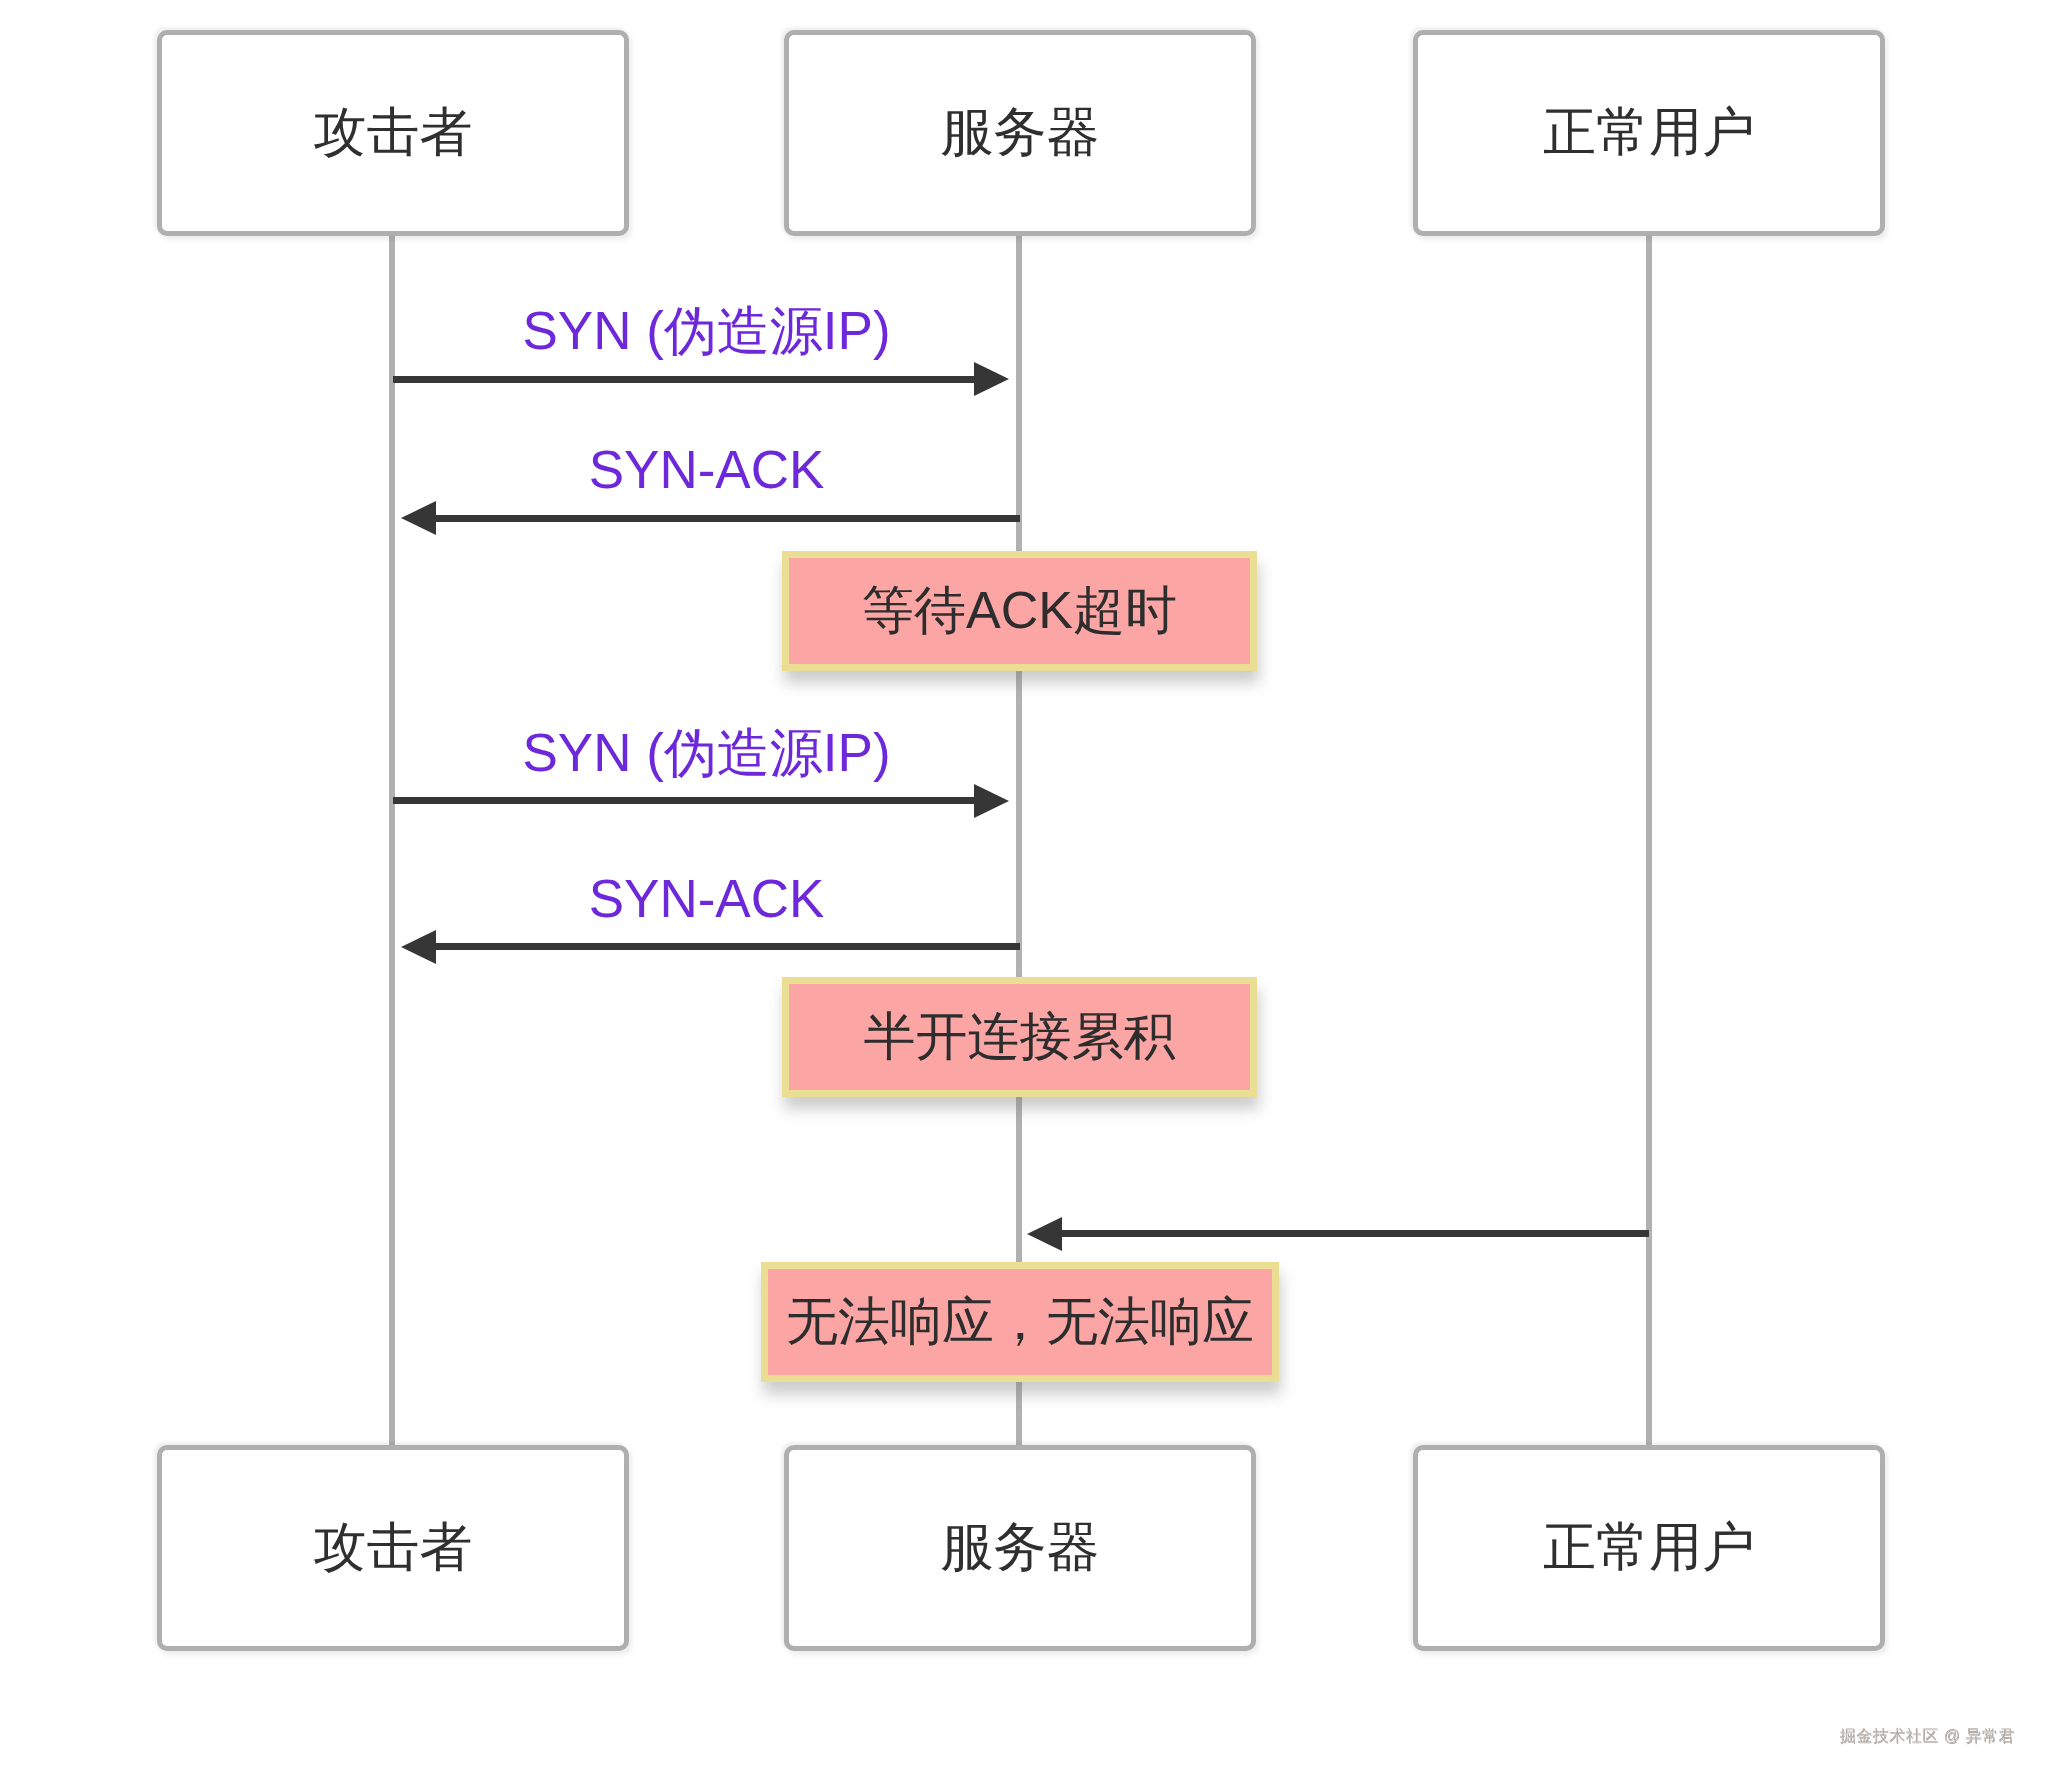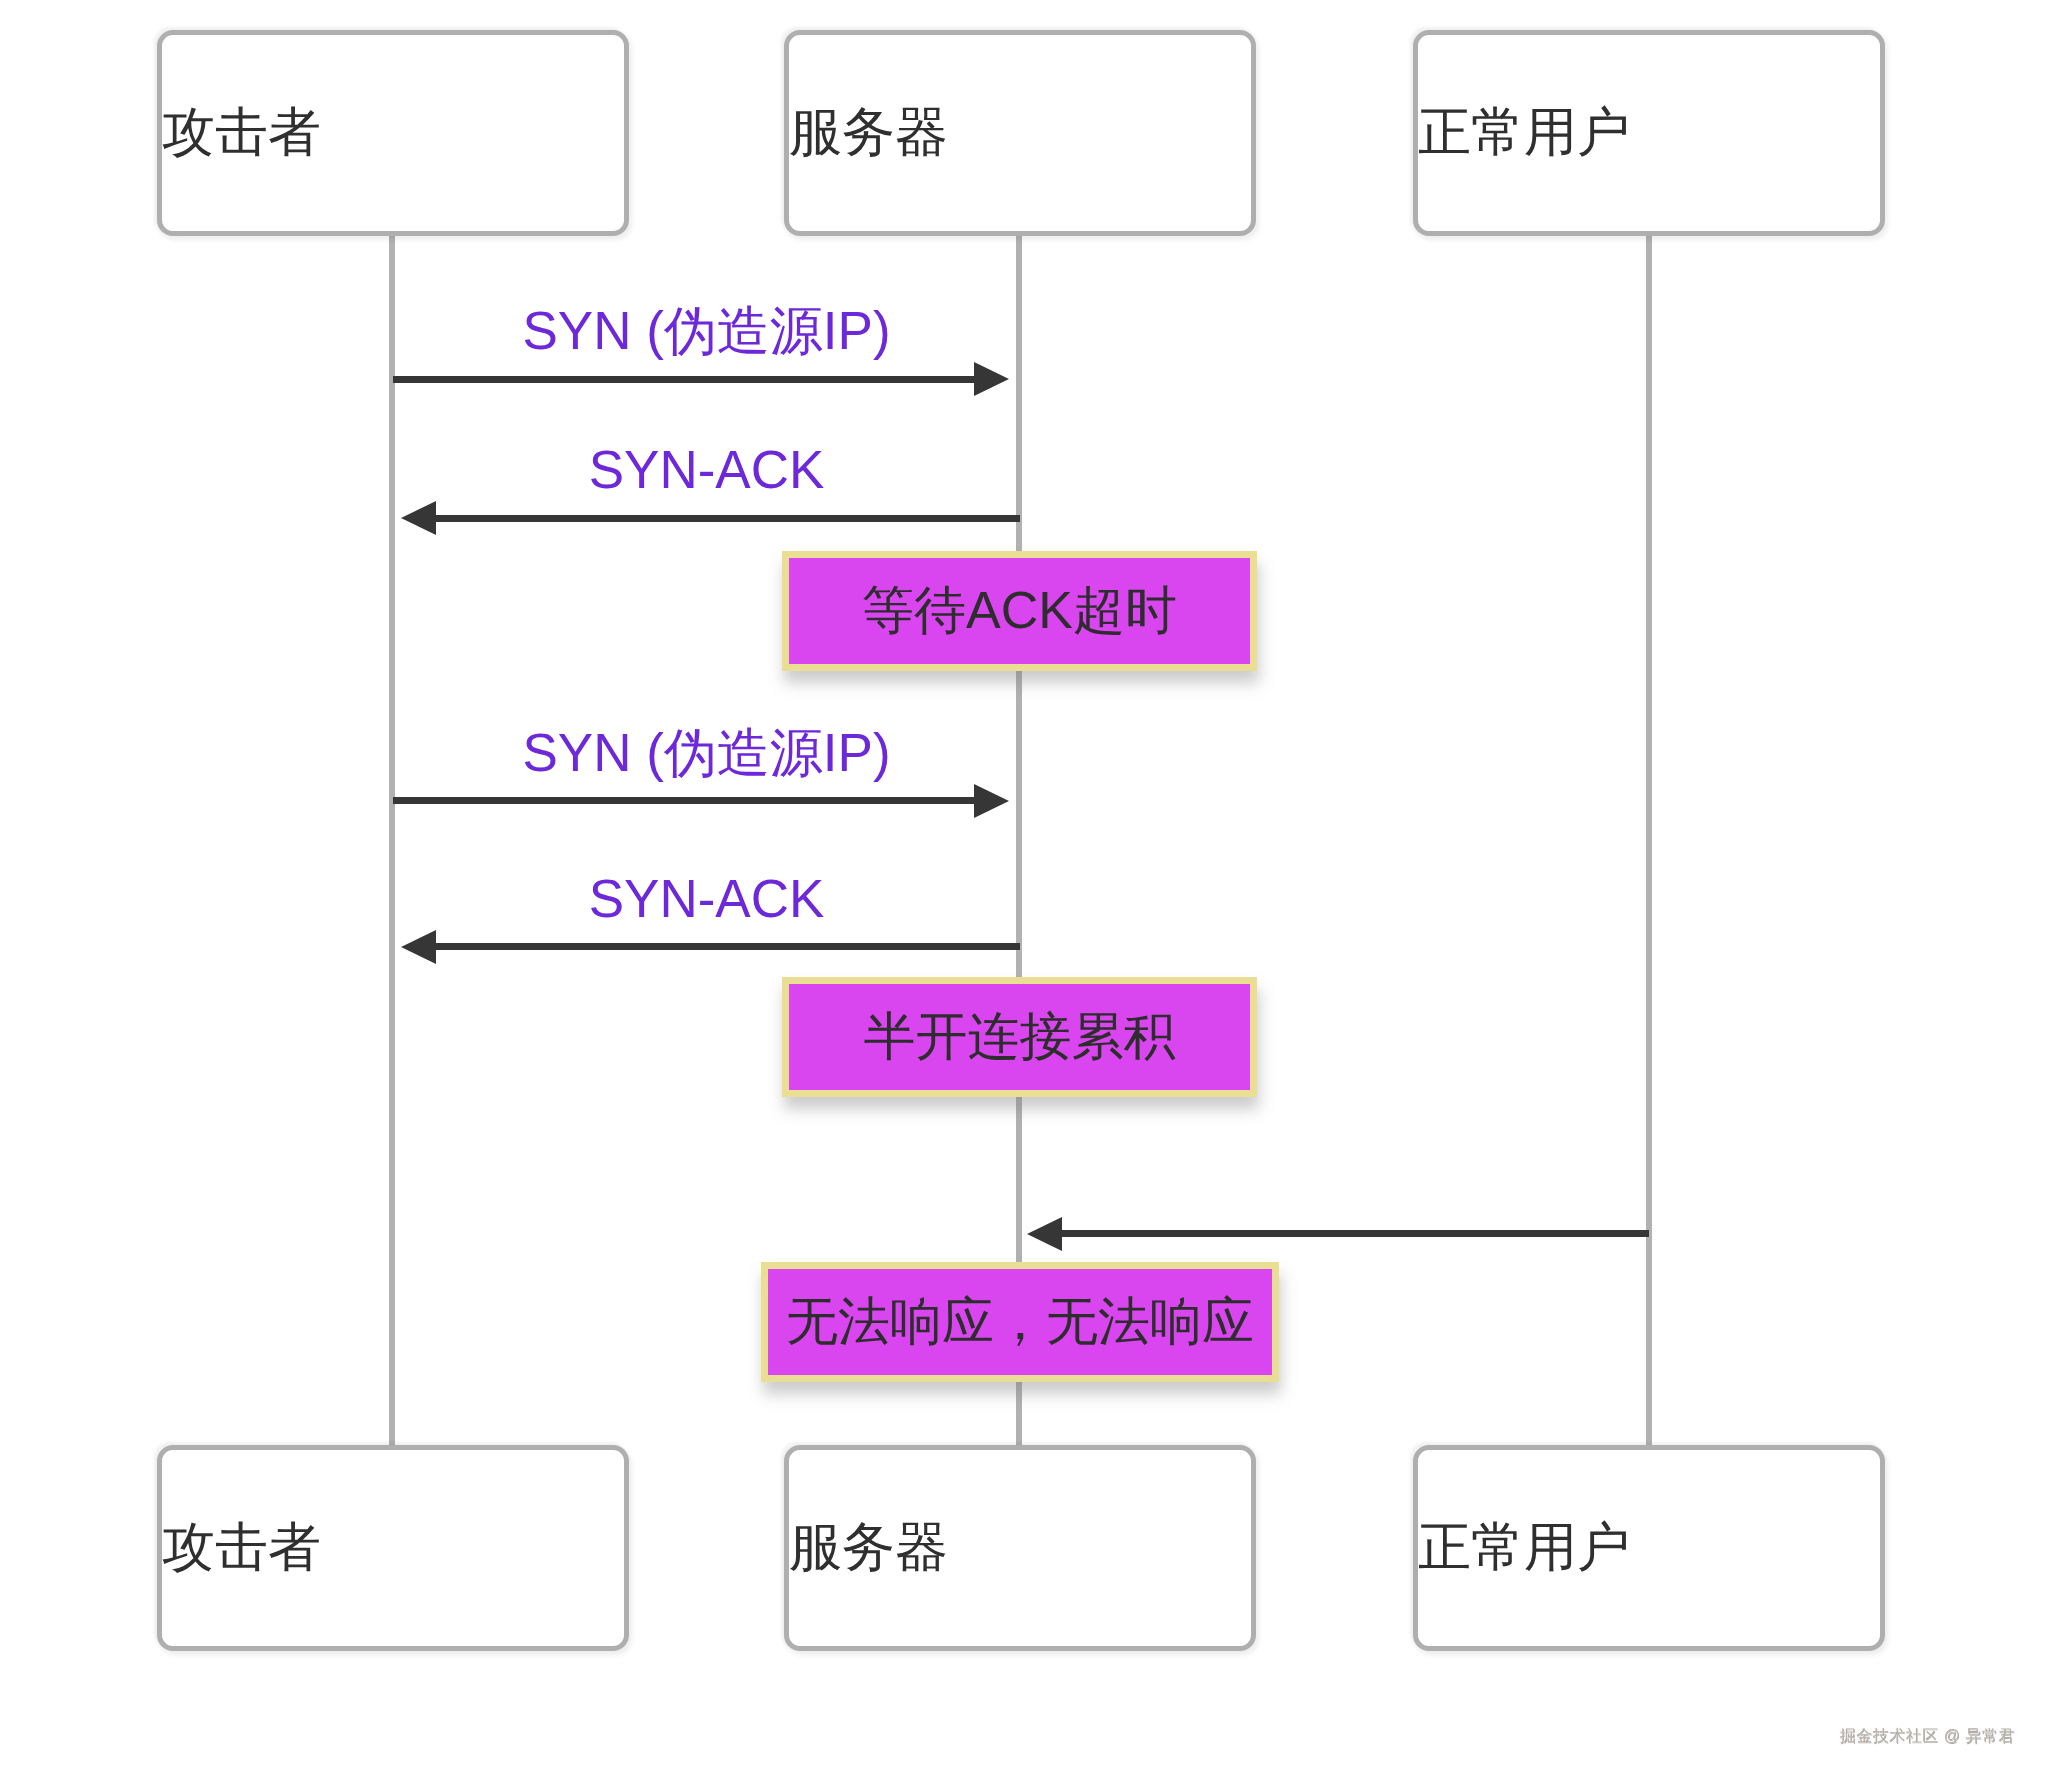--- a/index.html
+++ b/index.html
@@ -10,22 +10,22 @@
     font-family:"Liberation Sans","DejaVu Sans",sans-serif;
     overflow:hidden;
   }
   
   .actor{
     position:absolute;
     width:472px;height:206px;
     box-sizing:border-box;
     background:#ffffff;
     border:5.9px solid #afafaf;
-    border-radius:16px;
-    display:flex;align-items:center;justify-content:flex-start;
+    border-radius:10px;
+    display:flex;align-items:center;justify-content:center;
     font-size:53px;color:#2f2f2f;
     box-shadow:-2.1px -2.1px 3.2px rgba(0,0,0,0.06), 2.1px 3.2px 5.3px rgba(0,0,0,0.07);
     z-index:3;
   }
   .actor.top{top:30px;}
   .actor.bottom{top:1445px;}
   .actor.col1{left:157px;}
   .actor.col2{left:784px;}
   .actor.col3{left:1413px;}
   
@@ -62,21 +62,21 @@
   .head-left{
     position:absolute;width:0;height:0;z-index:2;
     border-top:17px solid transparent;
     border-bottom:17px solid transparent;
     border-right:35px solid #363636;
   }
   
   .note{
     position:absolute;
     box-sizing:border-box;
-    background:#d946ef;
+    background:#fca5a5;
     border:7px solid #e9de93;
     display:flex;align-items:center;justify-content:center;
     font-size:52px;color:#2d2d2d;
     white-space:nowrap;
     box-shadow:2.1px 11.7px 14px rgba(120,120,120,0.38);
     z-index:4;
   }
   .note.n1{left:782px;top:551px;width:475px;height:120px;}
   .note.n2{left:782px;top:977px;width:475px;height:120px;font-family:Liberation Serif, serif;}
   .note.n3{left:761px;top:1262px;width:518px;height:120px;}

